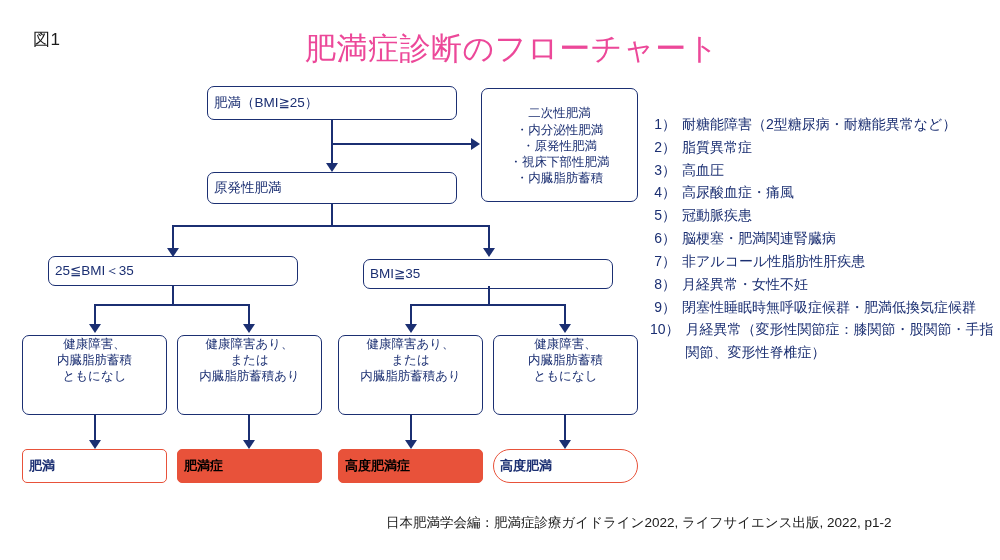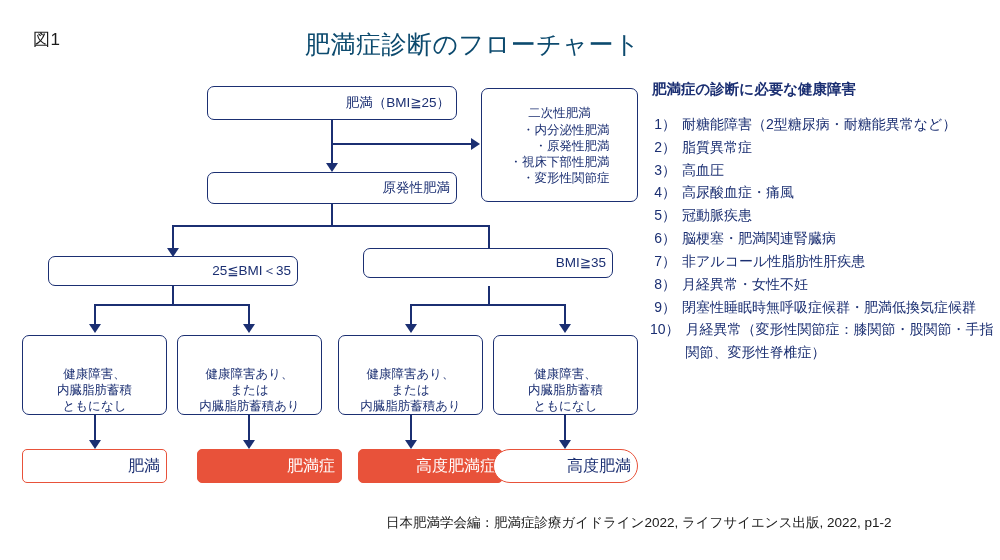--- a/index.html
+++ b/index.html
@@ -12,39 +12,39 @@
   }
   #root{position:absolute;left:0;top:0;width:1000px;height:560px;}
 
   
   .fig-label{
     position:absolute;left:33px;top:28px;
     font-size:17px;color:#1a1a1a;letter-spacing:.5px;
   }
   .main-title{
     position:absolute;left:305px;top:28px;
-    font-size:25px;font-weight:400;color:#0c4a6e;
+    font-size:31px;font-weight:400;color:#ec4899;
     letter-spacing:.5px;white-space:nowrap;
   }
 
   
   .fbox{
     position:absolute;box-sizing:border-box;
     border:1.6px solid #1b2f72;border-radius:7px;
     background:#ffffff;color:#1b2f72;
-    display:flex;align-items:center;justify-content:flex-end;
+    display:flex;align-items:center;justify-content:flex-start;
     text-align:center;line-height:1.28;
     font-size:13.5px;
   }
   .fbox.small{font-size:12.5px;}
   .fbox.result{
-    border-width:1.6px;font-weight:normal;font-size:16px;border-radius:5px;
+    border-width:1.6px;font-weight:bold;font-size:13px;border-radius:5px;
   }
   .fbox.result.plain{border-color:#e8523a;color:#1b2f72;background:#ffffff;}
-  .fbox.result.filled{border-color:#e8523a;background:#e8523a;color:#ffffff;margin-left:20px;}
+  .fbox.result.filled{border-color:#e8523a;background:#e8523a;color:#000000;}
   .fbox .inner{padding:2px 6px;}
 
   
   .vline,.hline{position:absolute;background:#1b2f72;}
   .vline{width:2.4px;}
   .hline{height:2.4px;}
   .arrow-d{
     position:absolute;width:0;height:0;
     border-left:6.5px solid transparent;
     border-right:6.5px solid transparent;
@@ -87,25 +87,25 @@
 
   <div class="fig-label">図1</div>
   <div class="main-title">肥満症診断のフローチャート</div>
 
   <div class="fbox" style="left:207px;top:86px;width:250px;height:34px;">
     <span class="inner">肥満（BMI≧25）</span>
   </div>
 
   <div class="fbox small" style="left:481px;top:88px;width:157px;height:114px;flex-direction:column;justify-content:center;">
     <div style="margin-bottom:1px;">二次性肥満</div>
-    <div style="text-align:right;">
+    <div style="text-align:center;">
       <div>・内分泌性肥満</div>
       <div>・原発性肥満</div>
       <div>・視床下部性肥満</div>
-      <div>・変形性関節症</div>
+      <div>・内臓脂肪蓄積</div>
     </div>
   </div>
 
   <div class="vline" style="left:330.8px;top:120px;height:46px;"></div>
   <div class="arrow-d" style="left:325.5px;top:163px;"></div>
 
   <div class="hline" style="left:330.8px;top:143px;width:142px;"></div>
   <div class="arrow-r" style="left:471px;top:137.7px;"></div>
 
   <div class="fbox" style="left:207px;top:172px;width:250px;height:32px;">
@@ -115,21 +115,21 @@
   <div class="vline" style="left:330.8px;top:204px;height:22px;"></div>
   <div class="hline" style="left:172px;top:224.5px;width:318px;"></div>
   <div class="vline" style="left:172px;top:224.5px;height:26px;"></div>
   <div class="arrow-d" style="left:166.7px;top:248px;"></div>
   <div class="vline" style="left:488px;top:224.5px;height:26px;"></div>
   <div class="arrow-d" style="left:482.7px;top:248px;"></div>
 
   <div class="fbox" style="left:48px;top:256px;width:250px;height:30px;">
     <span class="inner">25≦BMI＜35</span>
   </div>
-  <div class="fbox" style="left:363px;top:248px;width:250px;height:30px;padding-left:32px;">
+  <div class="fbox" style="left:363px;top:259px;width:250px;height:30px;">
     <span class="inner">BMI≧35</span>
   </div>
 
   <div class="vline" style="left:172px;top:286px;height:19px;"></div>
   <div class="hline" style="left:94px;top:303.5px;width:156px;"></div>
   <div class="vline" style="left:94px;top:303.5px;height:23px;"></div>
   <div class="arrow-d" style="left:88.7px;top:324px;"></div>
   <div class="vline" style="left:248px;top:303.5px;height:23px;"></div>
   <div class="arrow-d" style="left:242.7px;top:324px;"></div>
 
@@ -179,21 +179,20 @@
   <div class="fbox result filled" style="left:177px;top:449px;width:145px;height:34px;">
     <span class="inner">肥満症</span>
   </div>
   <div class="fbox result filled" style="left:338px;top:449px;width:145px;height:34px;">
     <span class="inner">高度肥満症</span>
   </div>
   <div class="fbox result plain" style="left:493px;top:449px;width:145px;height:34px;border-radius:17px;">
     <span class="inner">高度肥満</span>
   </div>
 
-  <div class="panel-title">肥満症の診断に必要な健康障害</div>
   <div class="panel-list">
     <div class="li">
       <span class="num">1）</span>
       <span class="txt">耐糖能障害（2型糖尿病・耐糖能異常など）</span>
     </div>
     <div class="li">
       <span class="num">2）</span>
       <span class="txt">脂質異常症</span>
     </div>
     <div class="li">

